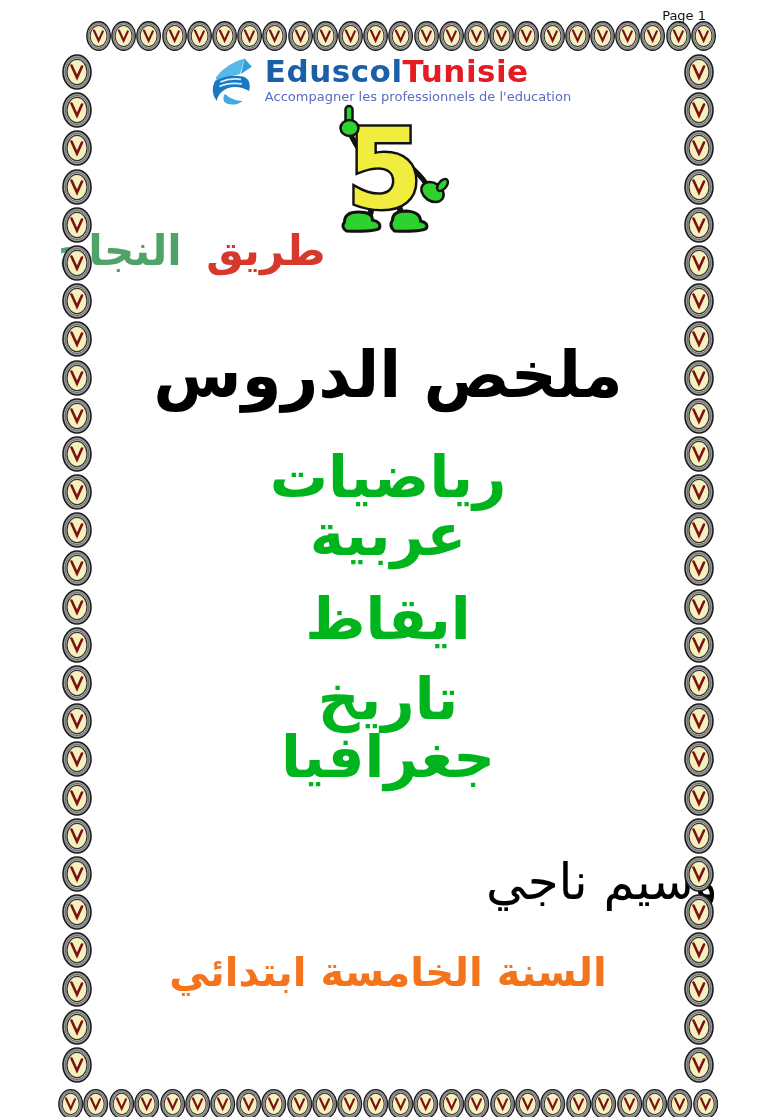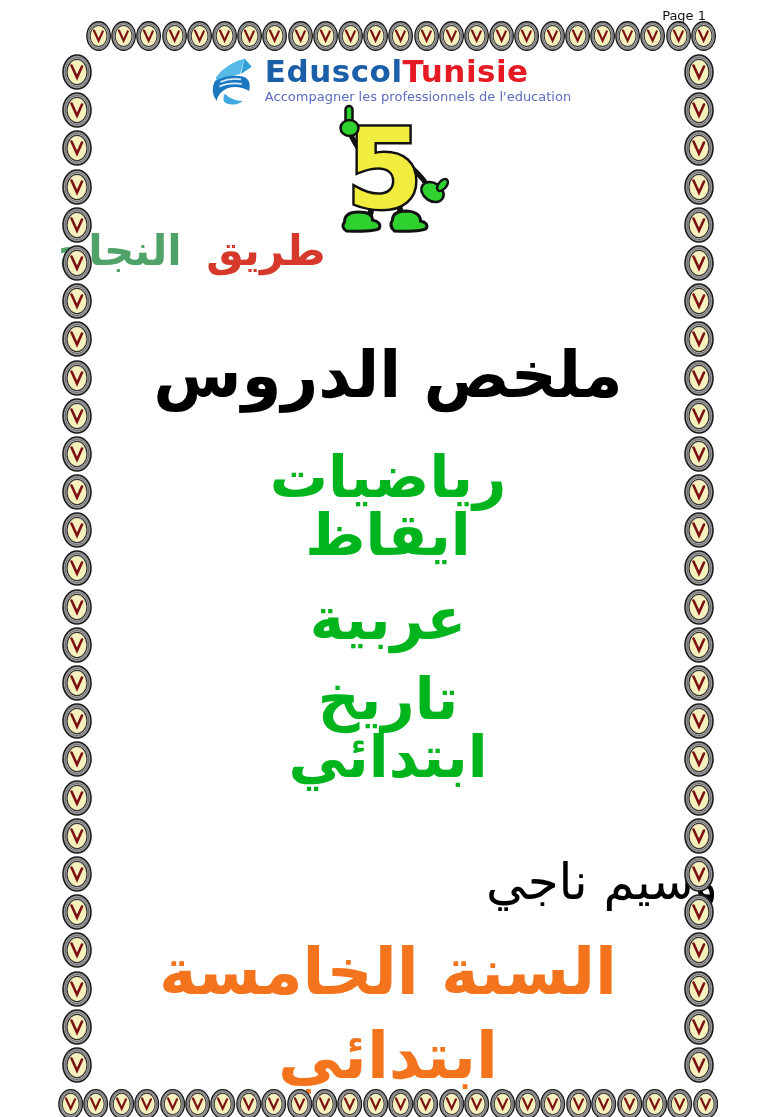--- a/index.html
+++ b/index.html
@@ -44,21 +44,21 @@
   .subject-item{line-height:58px;}
   .subject-item:nth-child(3){margin-top:26px;}
   .subject-item:nth-child(4){margin-top:22px;}
 
   
   .author{position:absolute;top:843px;left:0;width:100%;text-align:right;
           font-size:50px;color:#000;line-height:62px;}
 
   
   .grade{position:absolute;top:922px;left:0;width:100%;text-align:center;
-         font-size:64px;font-weight:bold;line-height:84px;}
+         font-size:40px;font-weight:bold;line-height:84px;}
 </style>
 </head>
 <body>
 
 <div class="page">
 
   <div class="page-label">Page 1</div>
 
   <div class="border-row border-top">
       <svg class="clock" viewBox="0 0 30 36" width="30" height="36">
@@ -740,23 +740,23 @@
 
   <div class="slogan" dir="rtl">
     <span class="slogan-first" style="color: rgb(214, 56, 44);">طريق</span>
     <span class="slogan-second" style="color: rgb(79, 163, 104);">النجاح</span>
   </div>
 
   <h1 class="title" dir="rtl">ملخص الدروس</h1>
 
   <div class="subjects" dir="rtl" style="color: rgb(0, 180, 30);">
       <div class="subject-item">رياضيات</div>
+      <div class="subject-item">عربية</div>
       <div class="subject-item">ايقاظ</div>
-      <div class="subject-item">عربية</div>
       <div class="subject-item">تاريخ</div>
-      <div class="subject-item">ابتدائي</div>
+      <div class="subject-item">جغرافيا</div>
     </div>
 
   <div class="author" dir="rtl">وسيم ناجي</div>
 
   <div class="grade" dir="rtl" style="color: rgb(244, 116, 29);">السنة الخامسة ابتدائي</div>
 
 </div>
 
 </body></html>

